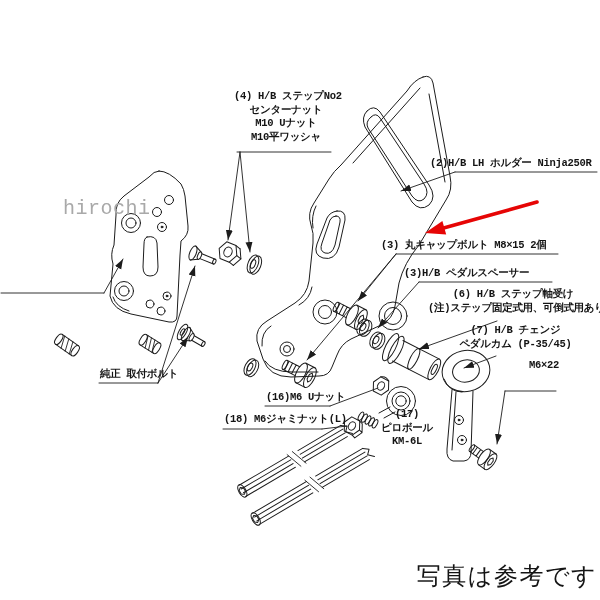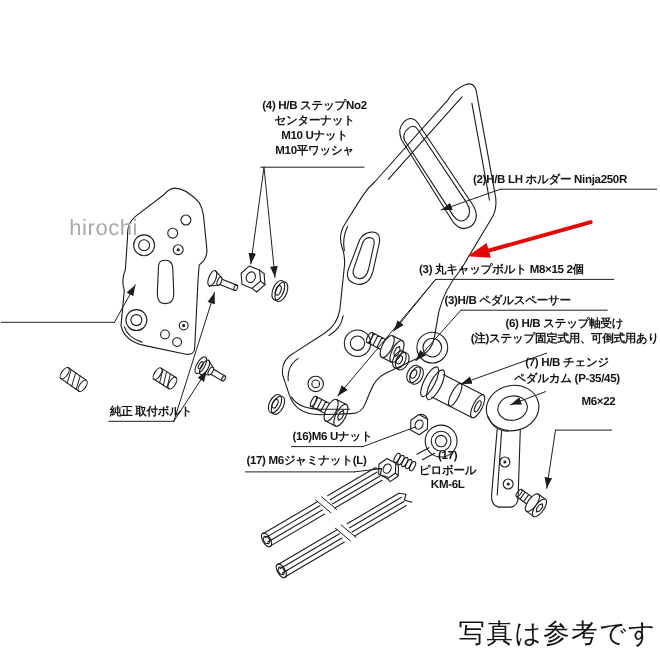--- a/index.html
+++ b/index.html
@@ -1,17 +1,17 @@
 <!DOCTYPE html>
 <html><head>
 <meta charset="utf-8">
 <style>
   html,body{margin:0;padding:0;background:#fff;}
   .stage{position:relative;width:600px;height:600px;background:#ffffff;overflow:hidden;
-         font-family:Liberation Sans, sans-serif;}
+         font-family:Liberation Mono, monospace;}
   .stage svg{position:absolute;left:0;top:0;}
   .lbl{position:absolute;color:#141414;font-size:10.5px;font-weight:700;
        line-height:13.5px;white-space:nowrap;letter-spacing:-0.3px;}
   .lbl.center{text-align:center;}
   .lbl span{display:block;}
   .watermark{position:absolute;left:63px;top:197px;font-size:20px;font-weight:400;
              color:#a9a9a9;letter-spacing:.5px;}
   .footer-note{position:absolute;right:3px;bottom:8px;font-size:24px;font-weight:500;
                color:#141414;letter-spacing:1.5px;}
 </style>
@@ -273,21 +273,21 @@
 
 <div class="lbl center" style="left:490px;top:359px;width:108px">
   <span>M6×22</span>
 </div>
 
 
 <div class="lbl" style="left:100px;top:368px">純正 取付ボルト</div>
 
 <div class="lbl" style="left:266px;top:391px">(16)M6 Uナット</div>
 
-<div class="lbl" style="left:224px;top:413px">(17) M6ジャミナット(L)</div>
+<div class="lbl" style="left:224px;top:413px">(18) M6ジャミナット(L)</div>
 
 <div class="lbl center" style="left:378px;top:408px;width:58px">
   <span>(17)</span>
   <span>ピロボール</span>
   <span>KM-6L</span>
 </div>
 
 <div class="watermark">hirochi</div>
 
 <div class="footer-note">写真は参考です</div>

